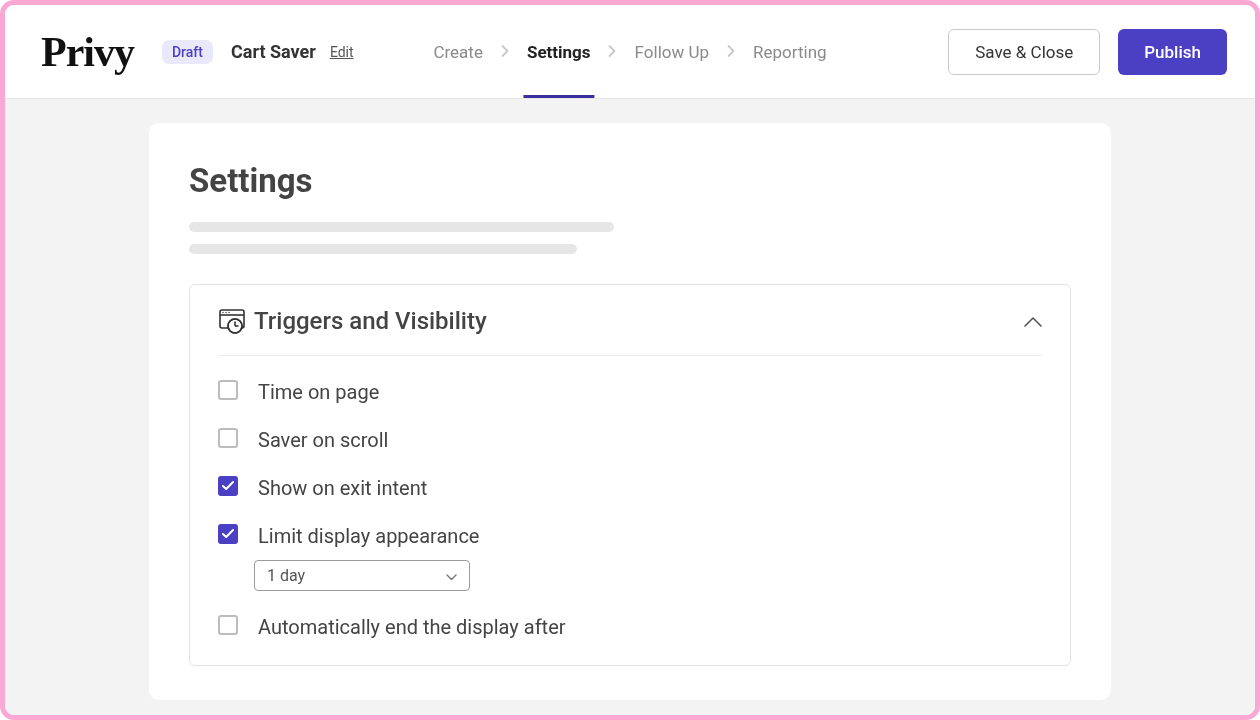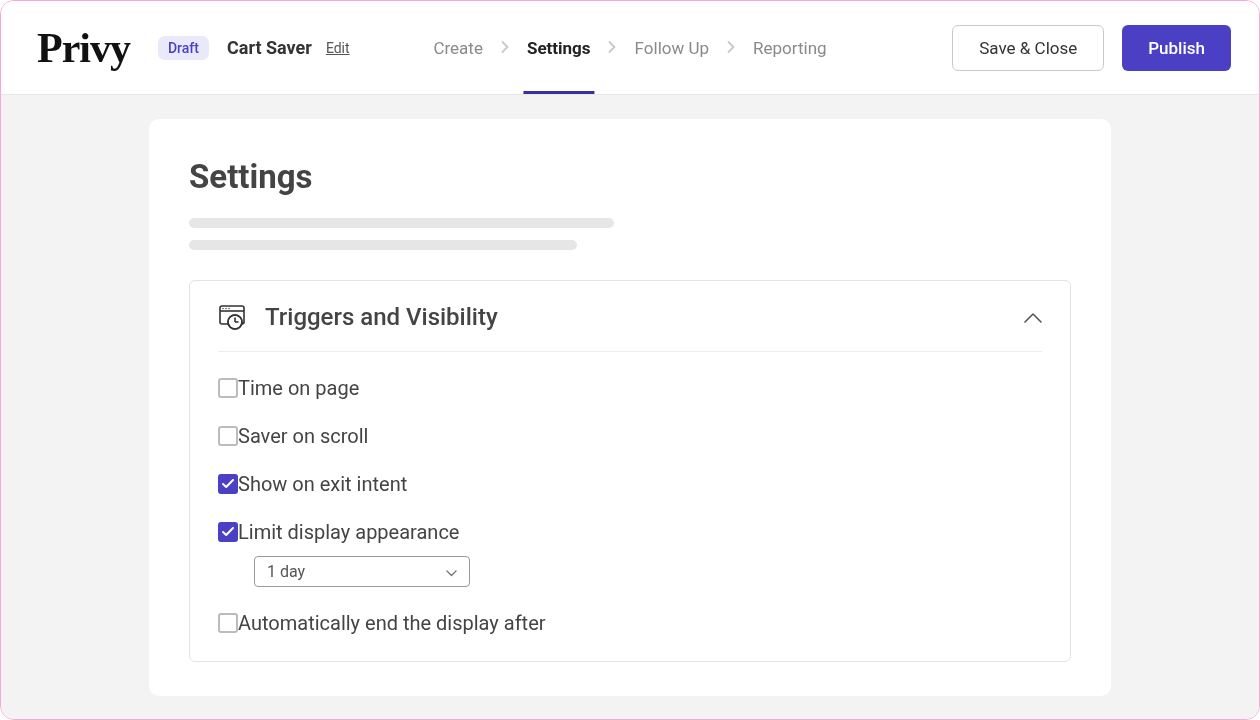--- a/index.html
+++ b/index.html
@@ -6,21 +6,21 @@
     body {
       font-family: -apple-system, BlinkMacSystemFont, "Segoe UI", Roboto, Helvetica, Arial, sans-serif;
       background: #fff;
       width: 1260px;
       height: 720px;
       overflow: hidden;
     }
     .frame {
       width: 1260px;
       height: 720px;
-      border: 1px solid #f9a8d4;
+      border: 5px solid #f9a8d4;
       border-radius: 14px;
       overflow: hidden;
       background: #fff;
       display: flex;
       flex-direction: column;
     }
     .topbar {
       height: 94px;
       border-bottom: 1px solid #e6e6e6;
       display: flex;
@@ -147,43 +147,43 @@
     .placeholder-line.w2 { width: 388px; margin-bottom: 30px; }
 
     .panel {
       border: 1px solid #e3e3e3;
       border-radius: 6px;
       padding: 22px 28px 26px 28px;
     }
     .panel-header {
       display: flex;
       align-items: center;
-      gap: 19px;
+      gap: 8px;
       padding-bottom: 20px;
       border-bottom: 1px solid #ececec;
       margin-bottom: 24px;
       position: relative;
     }
     .panel-icon {
       width: 28px; height: 28px; flex-shrink: 0;
     }
     .panel-title {
       font-size: 24px;
       font-weight: 500;
       color: #444;
     }
     .panel-chevron {
       margin-left: auto;
       color: #555;
       cursor: pointer;
     }
     .option-row {
       display: flex;
-      align-items: center;
-      gap: 0;
+      align-items: flex-start;
+      gap: 20px;
       margin-bottom: 24px;
     }
     .option-row:last-child { margin-bottom: 0; }
     .cbox {
       width: 20px; height: 20px;
       border: 2px solid #bcbcbc;
       border-radius: 3px;
       cursor: pointer;
       flex-shrink: 0;
       display: flex;

